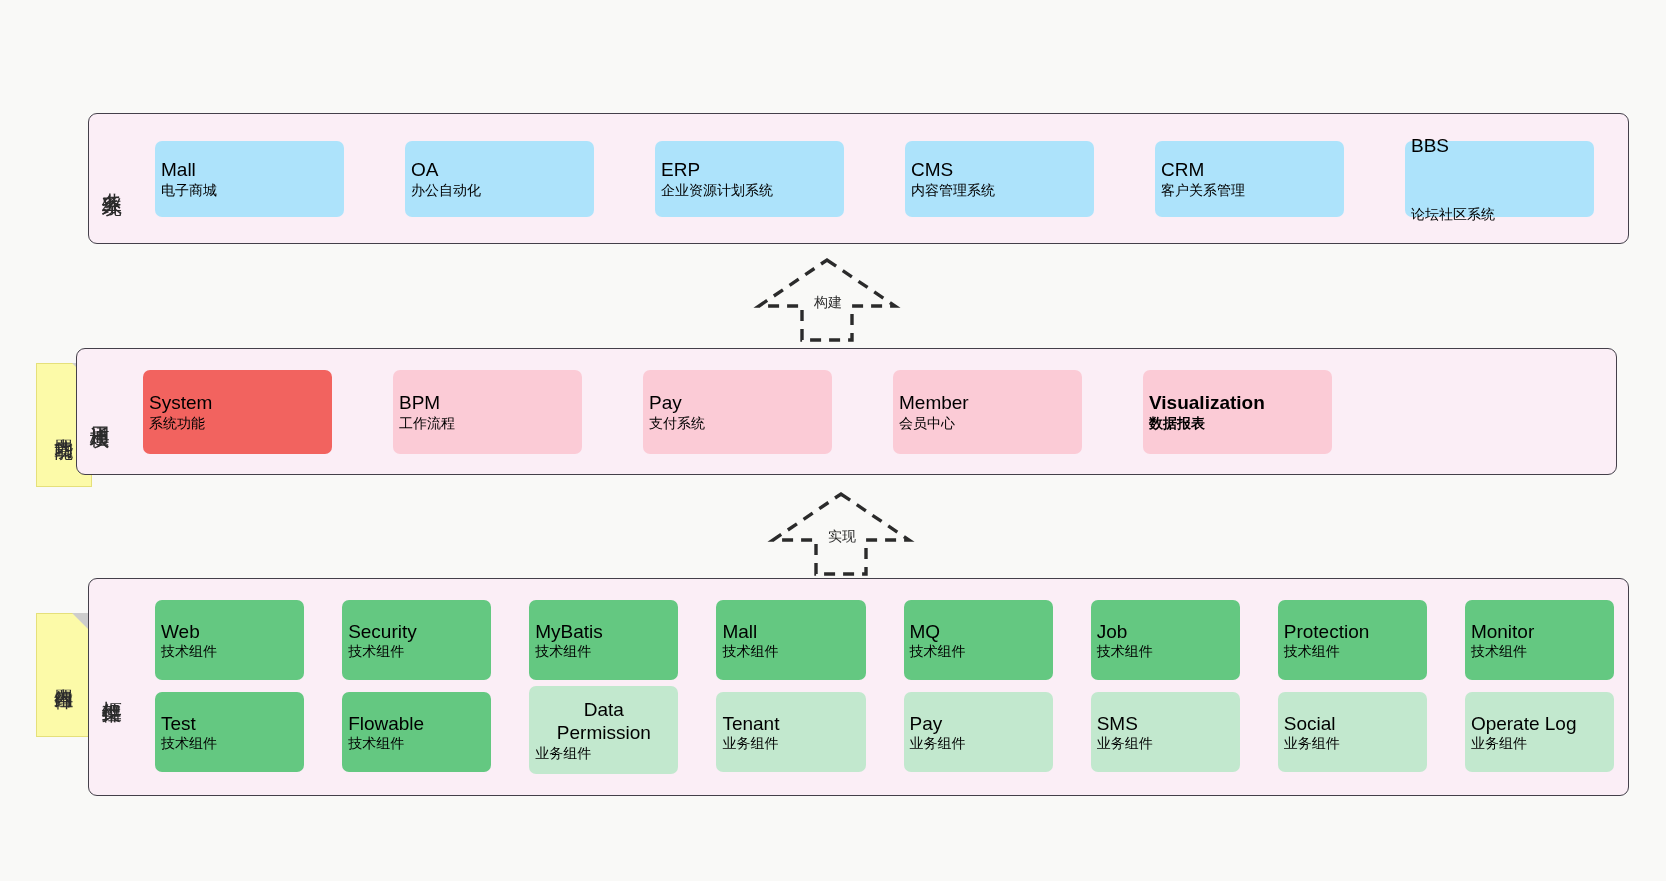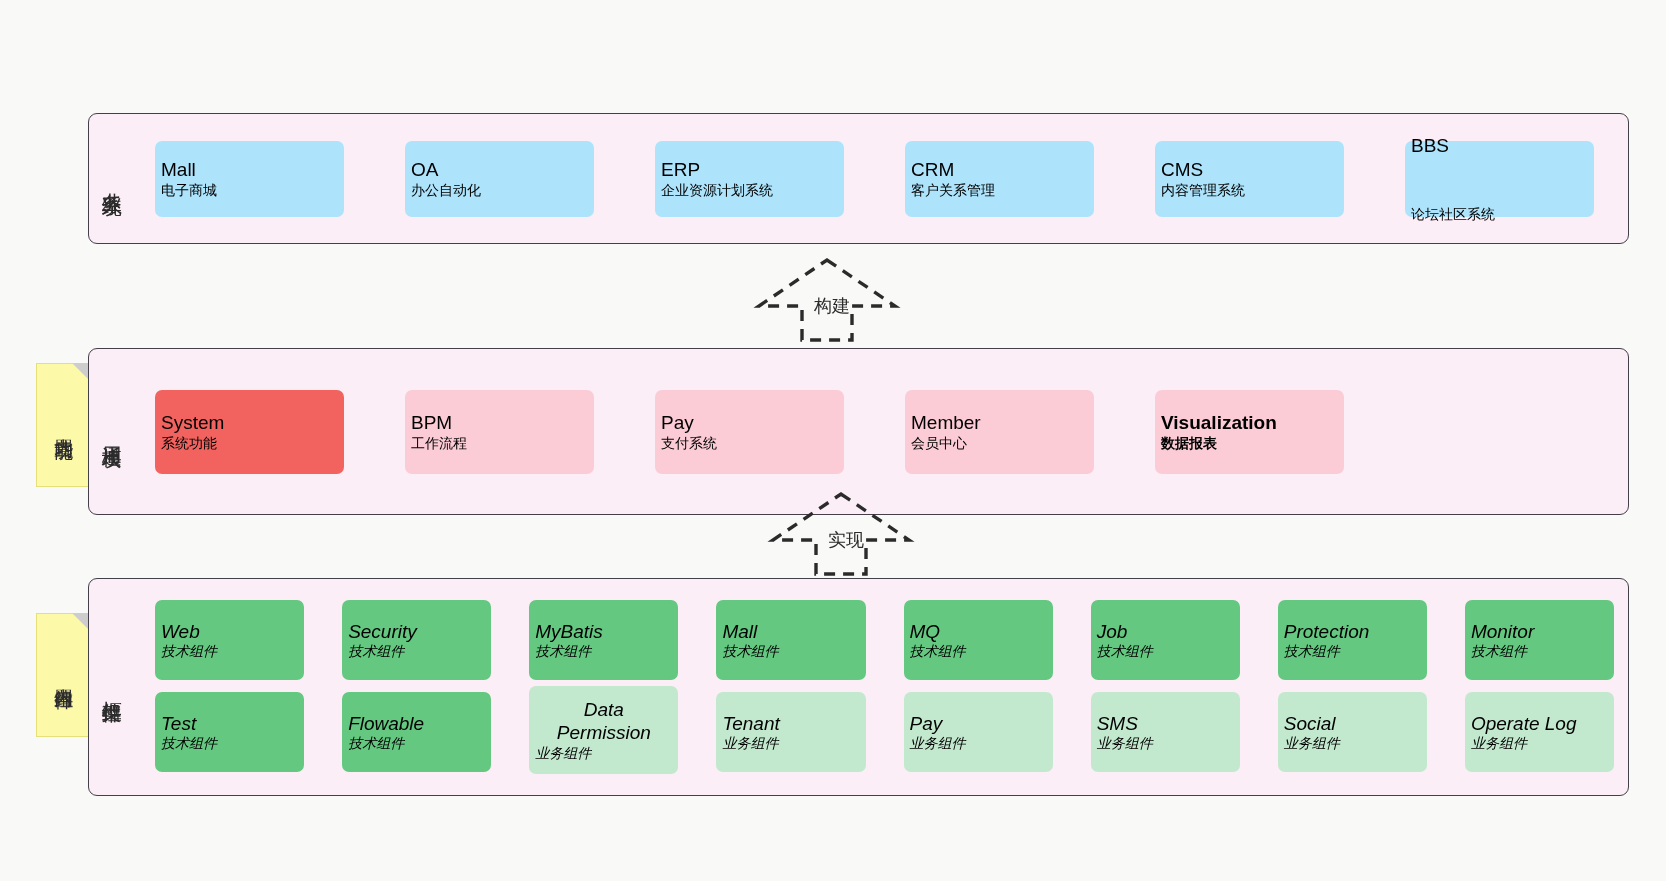--- a/index.html
+++ b/index.html
@@ -71,32 +71,32 @@
   .c-green     {background:#64c881;}
   .c-greenlight{background:#c2e8ce;}
 
   
   #panel-business{left:88px;top:113px;width:1541px;height:131px;}
   #panel-business .panel-body{gap:0;}
   #panel-business .card{height:76px;width:189px;margin-right:45px;}
   #panel-business .card:last-child{margin-right:0;gap:48px;}
 
   
-  #panel-modules{left:88px;top:348px;width:1541px;height:167px;}
+  #panel-modules{left:76px;top:348px;width:1541px;height:127px;}
   #panel-modules .card{height:84px;width:189px;margin-right:45px;}
   #panel-modules .card:last-child{margin-right:0;font-weight:bold;}
 
   
   #panel-framework{left:88px;top:578px;width:1541px;height:218px;align-items:stretch;}
   #panel-framework .panel-label{height:100%;}
   #panel-framework .panel-body{
     flex-direction:column;justify-content:center;gap:12px;padding:10px 14px 10px 4px;
   }
   .fw-row{display:flex;align-items:stretch;width:100%;}
-  .fw-row .card{flex:1 1 0;margin-right:22px;height:80px;font-style:italic;}
+  .fw-row .card{flex:1 1 0;margin-right:22px;height:80px;}
   .fw-row .card:last-child{margin-right:0;}
   .fw-row .card.tall{height:88px;margin-top:-6px;}
 
   
   .note{
     position:absolute;
     box-sizing:border-box;
     background:#fcfaa8;
     border:1px solid #e5e07a;
     width:56px;
@@ -121,21 +121,21 @@
     border-top:20px solid #cdcdcd;
   }
   #note-features{left:36px;top:363px;height:124px;}
   #note-components{left:36px;top:613px;height:124px;}
 
   
   .arrow{position:absolute;}
   .arrow svg{display:block;overflow:visible;}
   .arrow-label{
     position:absolute;
-    font-size:18px;
+    font-size:14px;
     color:#2b2b2b;
     background:transparent;
     white-space:nowrap;
     user-select:none;
   }
   #arrow-build{left:756px;top:258px;width:142px;height:84px;}
   #arrow-build .arrow-label{left:58px;top:36px;}
   #arrow-impl{left:770px;top:492px;width:142px;height:84px;}
   #arrow-impl .arrow-label{left:58px;top:36px;}
 </style>
@@ -153,26 +153,26 @@
       </div>
       <div class="card c-blue">
         <span class="t1">OA</span>
         <span class="t2">办公自动化</span>
       </div>
       <div class="card c-blue">
         <span class="t1">ERP</span>
         <span class="t2">企业资源计划系统</span>
       </div>
       <div class="card c-blue">
+        <span class="t1">CMS</span>
+        <span class="t2">内容管理系统</span>
+      </div>
+      <div class="card c-blue">
         <span class="t1">CRM</span>
         <span class="t2">客户关系管理</span>
-      </div>
-      <div class="card c-blue">
-        <span class="t1">CMS</span>
-        <span class="t2">内容管理系统</span>
       </div>
       <div class="card c-blue">
         <span class="t1">BBS</span>
         <span class="t2">论坛社区系统</span>
       </div>
     </div>
   </div>
 
   <div class="arrow" id="arrow-build">
     <svg width="142" height="84" viewBox="0 0 142 84">

